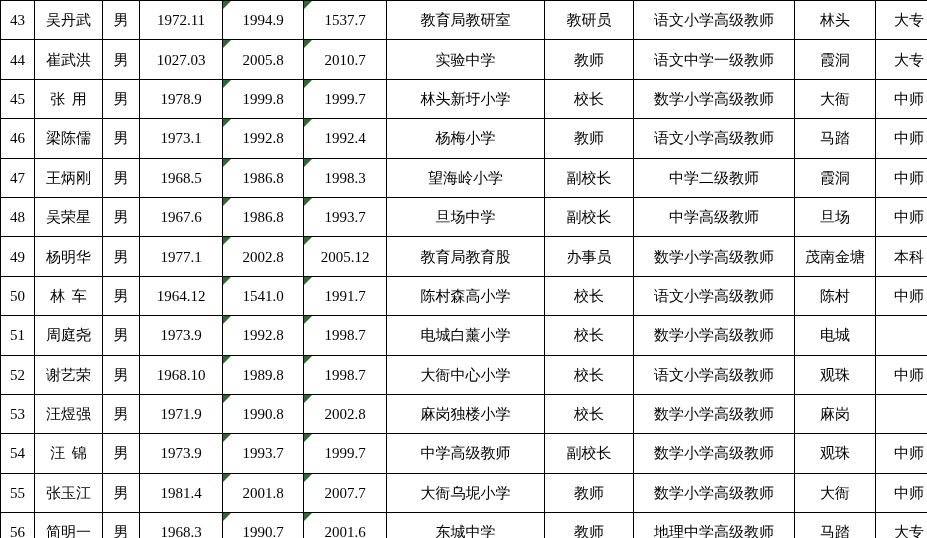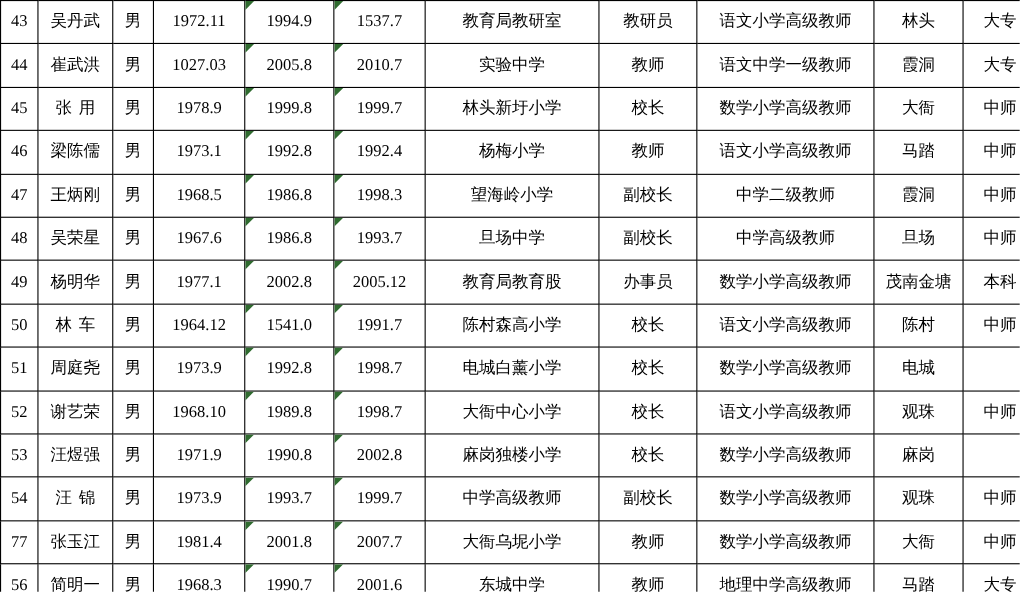--- a/index.html
+++ b/index.html
@@ -498,21 +498,21 @@
         </td>
         <td>
           <span class="cell-inner">观珠</span>
         </td>
         <td>
           <span class="cell-inner">中师</span>
         </td>
       </tr>
       <tr>
         <td class="num-cell">
-          <span class="cell-inner">77</span>
+          <span class="cell-inner">55</span>
         </td>
         <td>
           <span class="cell-inner">张玉江</span>
         </td>
         <td>
           <span class="cell-inner">男</span>
         </td>
         <td class="num-cell">
           <span class="cell-inner">1981.4</span>
         </td>

